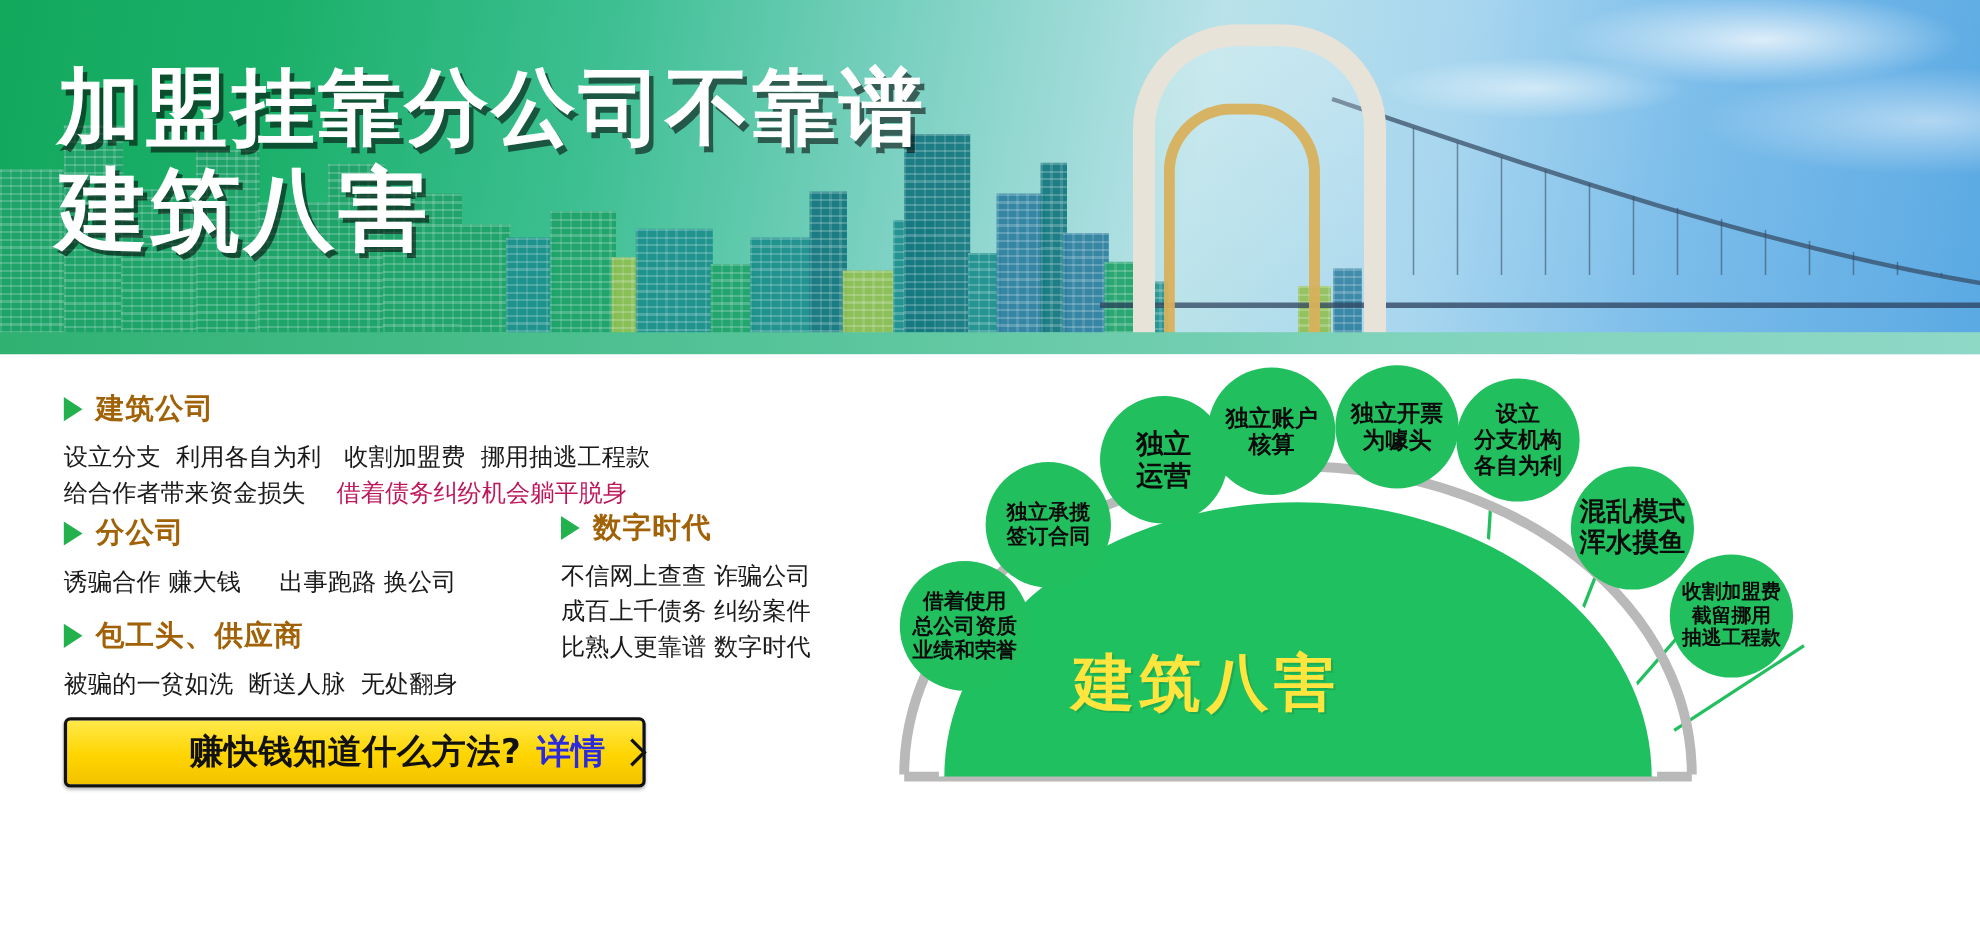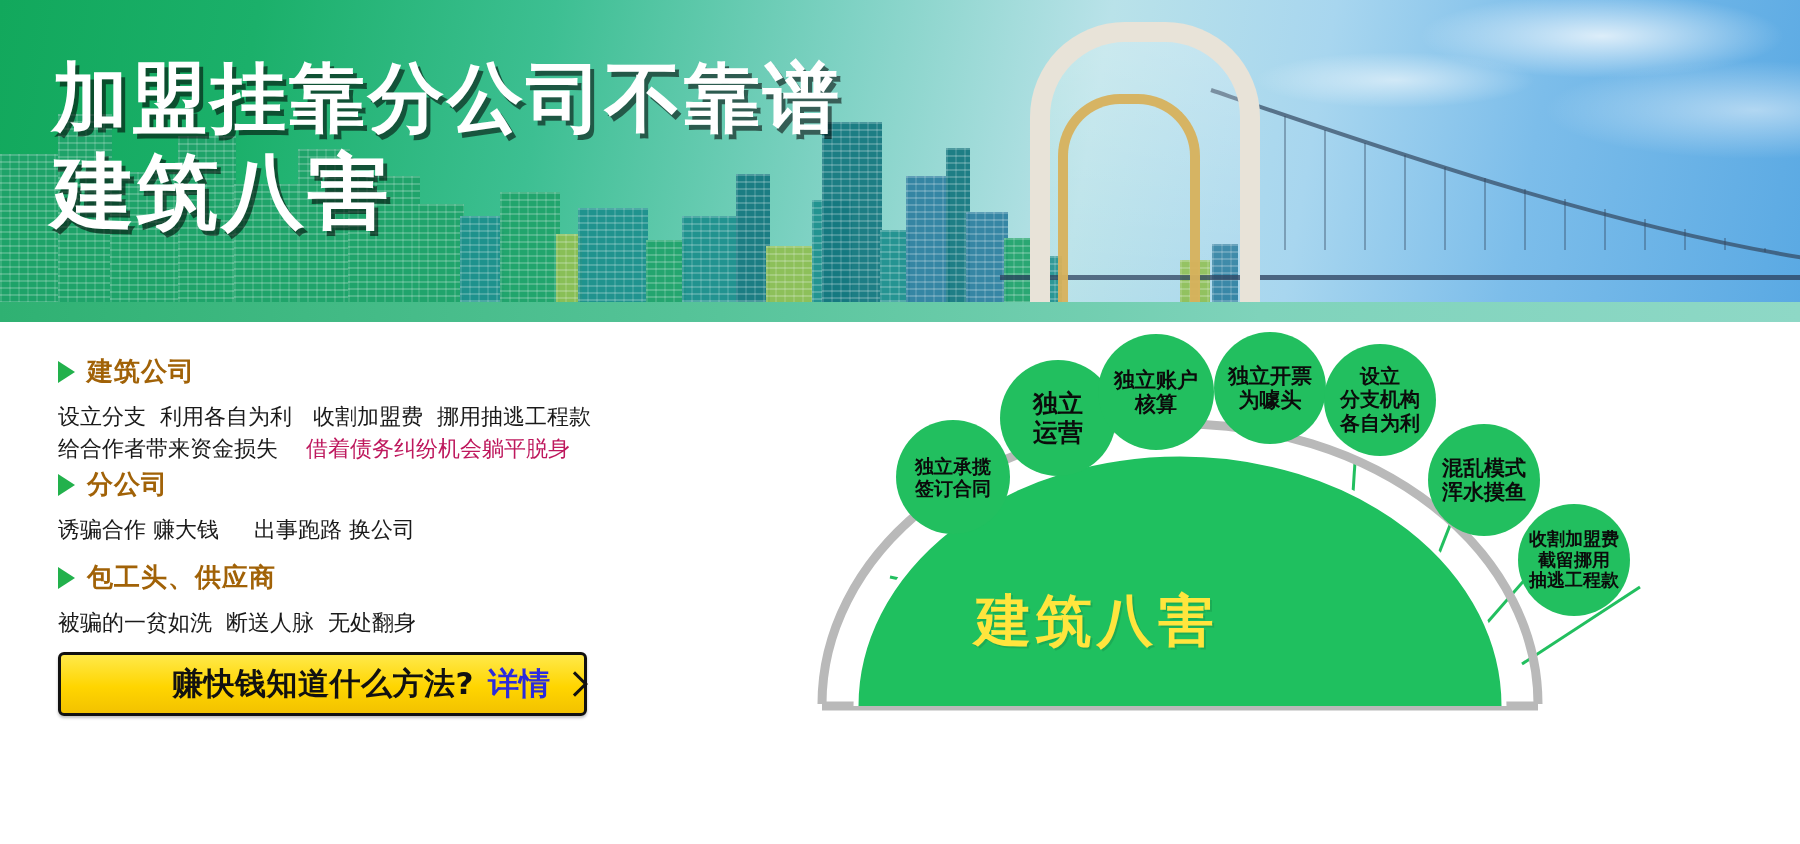--- a/index.html
+++ b/index.html
@@ -169,20 +169,29 @@
     </div>
 
     <div class="sec s3">
       <div class="sec-head">
         <span class="tri"></span>
         <span class="sec-title">包工头、供应商</span>
       </div>
       <div class="sec-line">被骗的一贫如洗  断送人脉  无处翻身</div>
     </div>
 
+    <div class="sec s4">
+      <div class="sec-head">
+        <span class="tri"></span>
+        <span class="sec-title">数字时代</span>
+      </div>
+      <div class="sec-line">不信网上查查 诈骗公司</div>
+      <div class="sec-line">成百上千债务 纠纷案件</div>
+      <div class="sec-line">比熟人更靠谱 数字时代</div>
+    </div>
 
     <div class="cta">
       <span class="cta-main">赚快钱知道什么方法?</span>
       <span class="cta-link">详情</span>
       <span class="cta-chev"></span>
     </div>
   </div>
 
   <div class="diagram">
 
@@ -202,20 +211,27 @@
 
       <path d="M22,382 A358,280 0 0 1 738,382" stroke="#b9b9b9" stroke-width="9" fill="none"></path>
       <line x1="22" y1="384" x2="738" y2="384" stroke="#b9b9b9" stroke-width="9"></line>
 
       <path d="M56,384 A324,252 0 0 1 704,384 Z" fill="#1fc05f"></path>
       <path d="M56,384 A324,252 0 0 1 704,384" stroke="#ffffff" stroke-width="5" fill="none"></path>
     </svg>
 
     <div class="dome-label" style="left:175px;top:262px;">建筑八害</div>
 
+    <div class="bub" style="left:18px;top:188px;width:118px;height:118px;font-size:19px;">
+      <span>
+        <span>借着使用</span><br>
+        <span>总公司资质</span><br>
+        <span>业绩和荣誉</span>
+      </span>
+    </div>
 
     <div class="bub" style="left:96px;top:98px;width:114px;height:114px;font-size:19px;">
       <span>
         <span>独立承揽</span><br>
         <span>签订合同</span>
       </span>
     </div>
 
     <div class="bub" style="left:200px;top:38px;width:116px;height:116px;font-size:25px;">
       <span>
@@ -239,21 +255,21 @@
     </div>
 
     <div class="bub" style="left:524px;top:22px;width:112px;height:112px;font-size:20px;">
       <span>
         <span>设立</span><br>
         <span>分支机构</span><br>
         <span>各自为利</span>
       </span>
     </div>
 
-    <div class="bub" style="left:628px;top:102px;width:112px;height:112px;font-size:21px;">
+    <div class="bub" style="left:628px;top:102px;width:112px;height:112px;font-size:24px;">
       <span>
         <span>混乱模式</span><br>
         <span>浑水摸鱼</span>
       </span>
     </div>
 
     <div class="bub" style="left:718px;top:182px;width:112px;height:112px;font-size:18px;">
       <span>
         <span>收割加盟费</span><br>
         <span>截留挪用</span><br>

